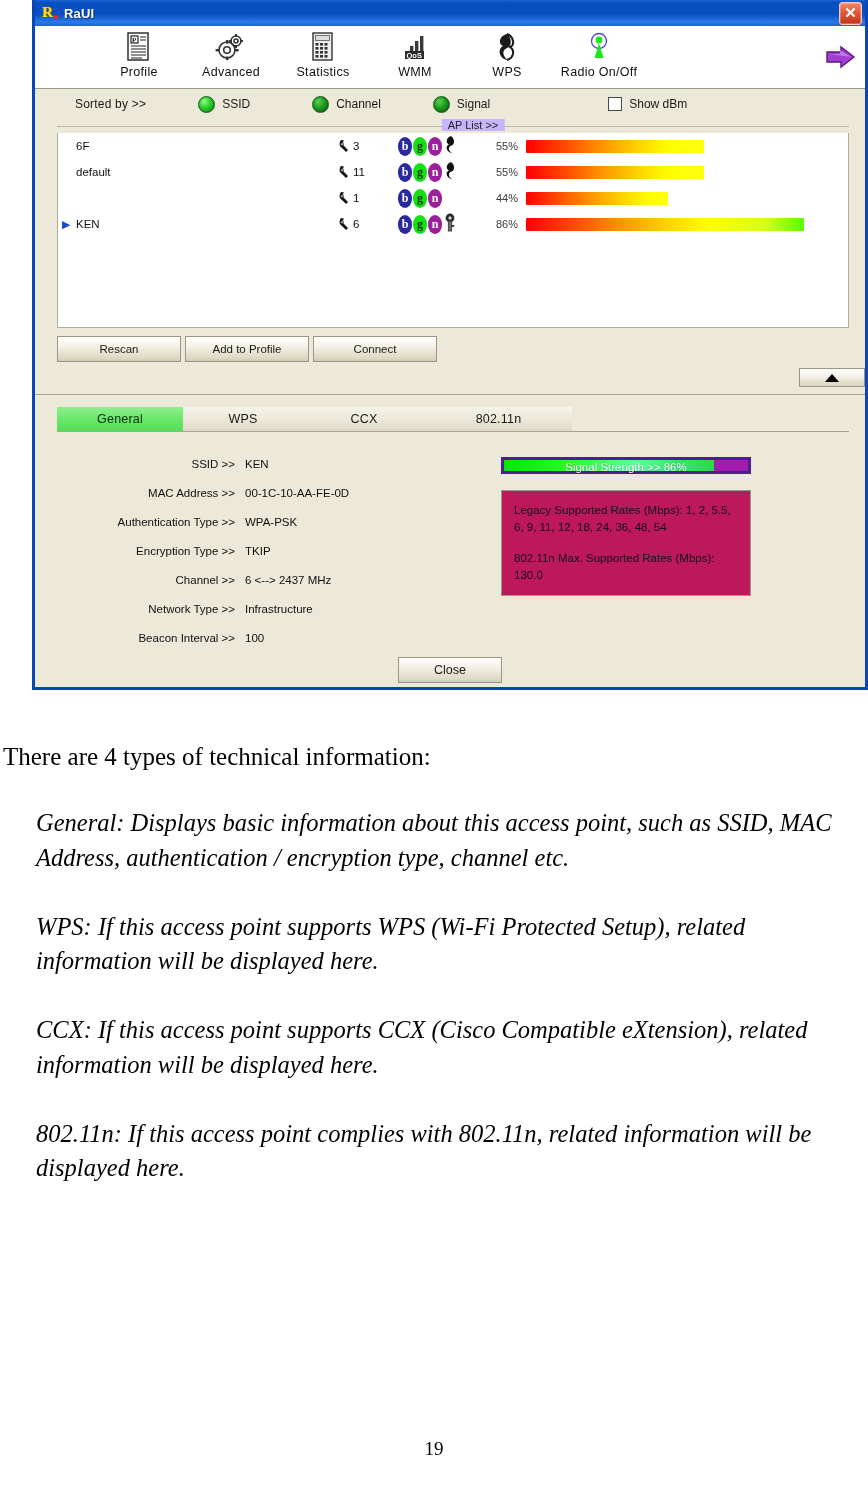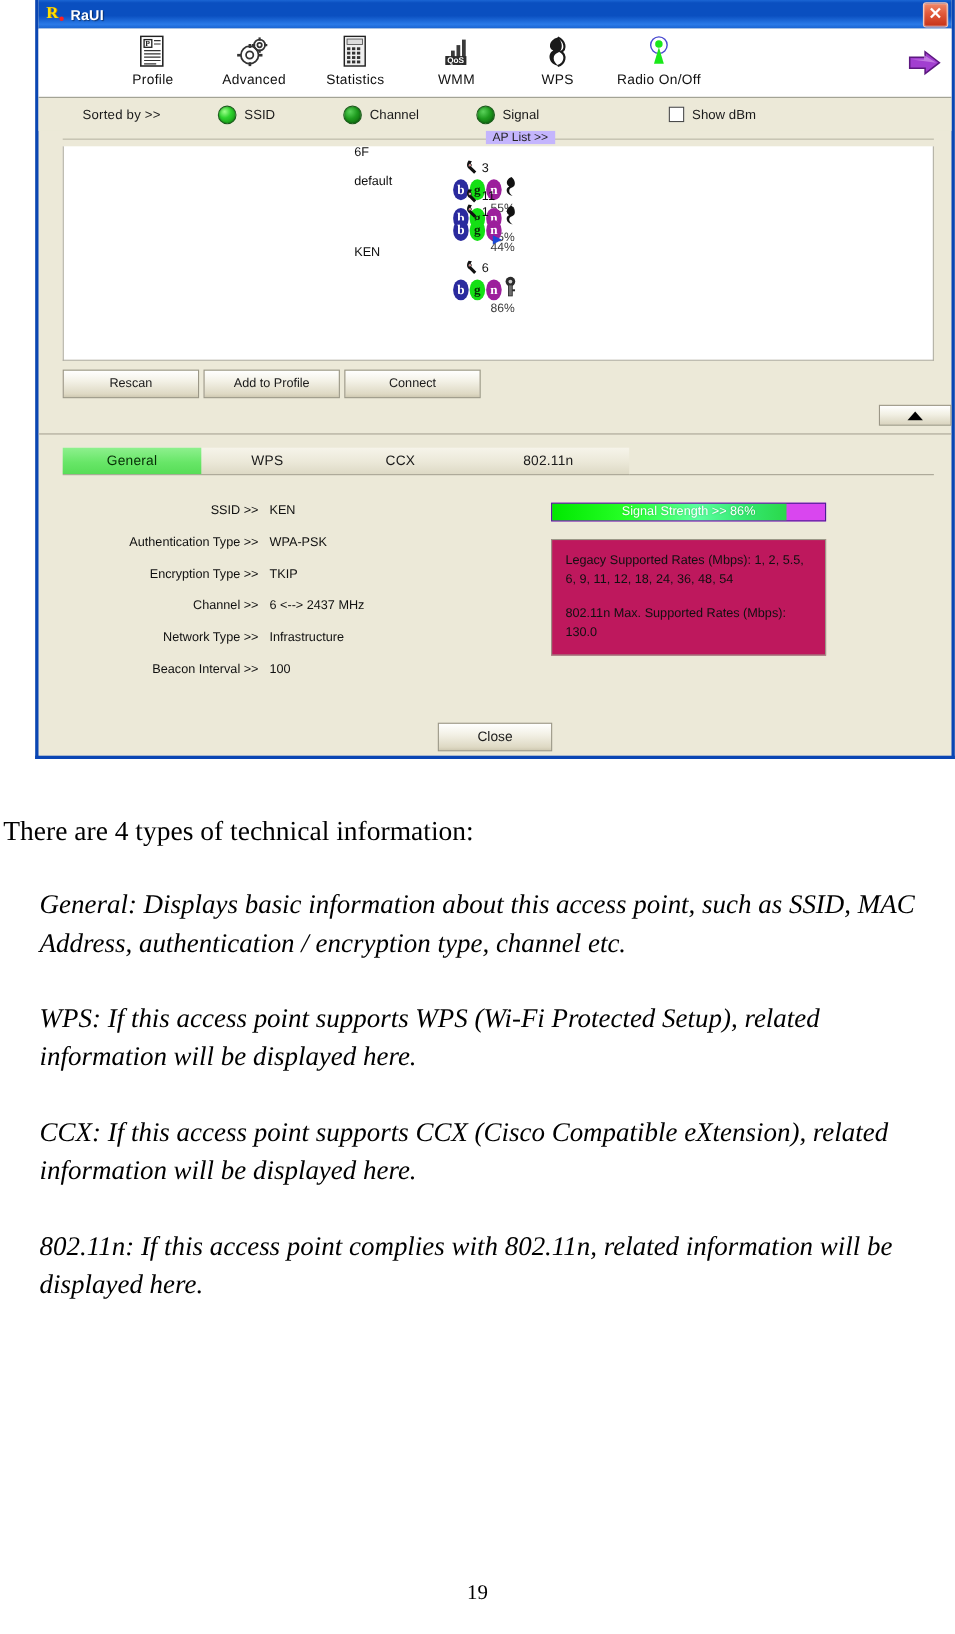--- a/index.html
+++ b/index.html
@@ -199,21 +199,20 @@
     height: 194px;
     position: relative;
     overflow: hidden;
   }
   .ap-row {
     height: 26px;
     display: flex;
     align-items: center;
     position: relative;
     cursor: pointer;
-    flex-direction: column;
   }
   .ap-row .sel {
     width: 18px;
     padding-left: 4px;
     box-sizing: border-box;
     font-size: 11px;
     color: #1a49d6;
   }
   .ap-row .ssid {
     width: 262px;
@@ -380,22 +379,22 @@
 
   .side-area {
     position: absolute;
     left: 466px;
     top: 8px;
     width: 252px;
   }
   .strength-outer {
     width: 250px;
     height: 17px;
-    border: 1px solid #4c1d95;
-    background: #d946ef;
+    border: 3px solid #4c1d95;
+    background: #a21caf;
     position: relative;
     box-sizing: border-box;
   }
   .strength-fill {
     position: absolute;
     left: 0; top: 0; bottom: 0;
     background: linear-gradient(to right, #00e800 0%, #25ff25 30%, #5bffa0 62%, #35e870 82%, #2ad84a 100%);
   }
   .strength-text {
     position: absolute;
@@ -753,20 +752,24 @@
   </div>
 
   <div class="info-area">
 
     <div class="info-table">
       <div class="info-row">
         <div class="info-key">SSID &gt;&gt;</div>
         <div class="info-val">KEN</div>
       </div>
       <div class="info-row">
+        <div class="info-key">MAC Address &gt;&gt;</div>
+        <div class="info-val">00-1C-10-AA-FE-0D</div>
+      </div>
+      <div class="info-row">
         <div class="info-key">Authentication Type &gt;&gt;</div>
         <div class="info-val">WPA-PSK</div>
       </div>
       <div class="info-row">
         <div class="info-key">Encryption Type &gt;&gt;</div>
         <div class="info-val">TKIP</div>
       </div>
       <div class="info-row">
         <div class="info-key">Channel &gt;&gt;</div>
         <div class="info-val">6 &lt;--&gt; 2437 MHz</div>

